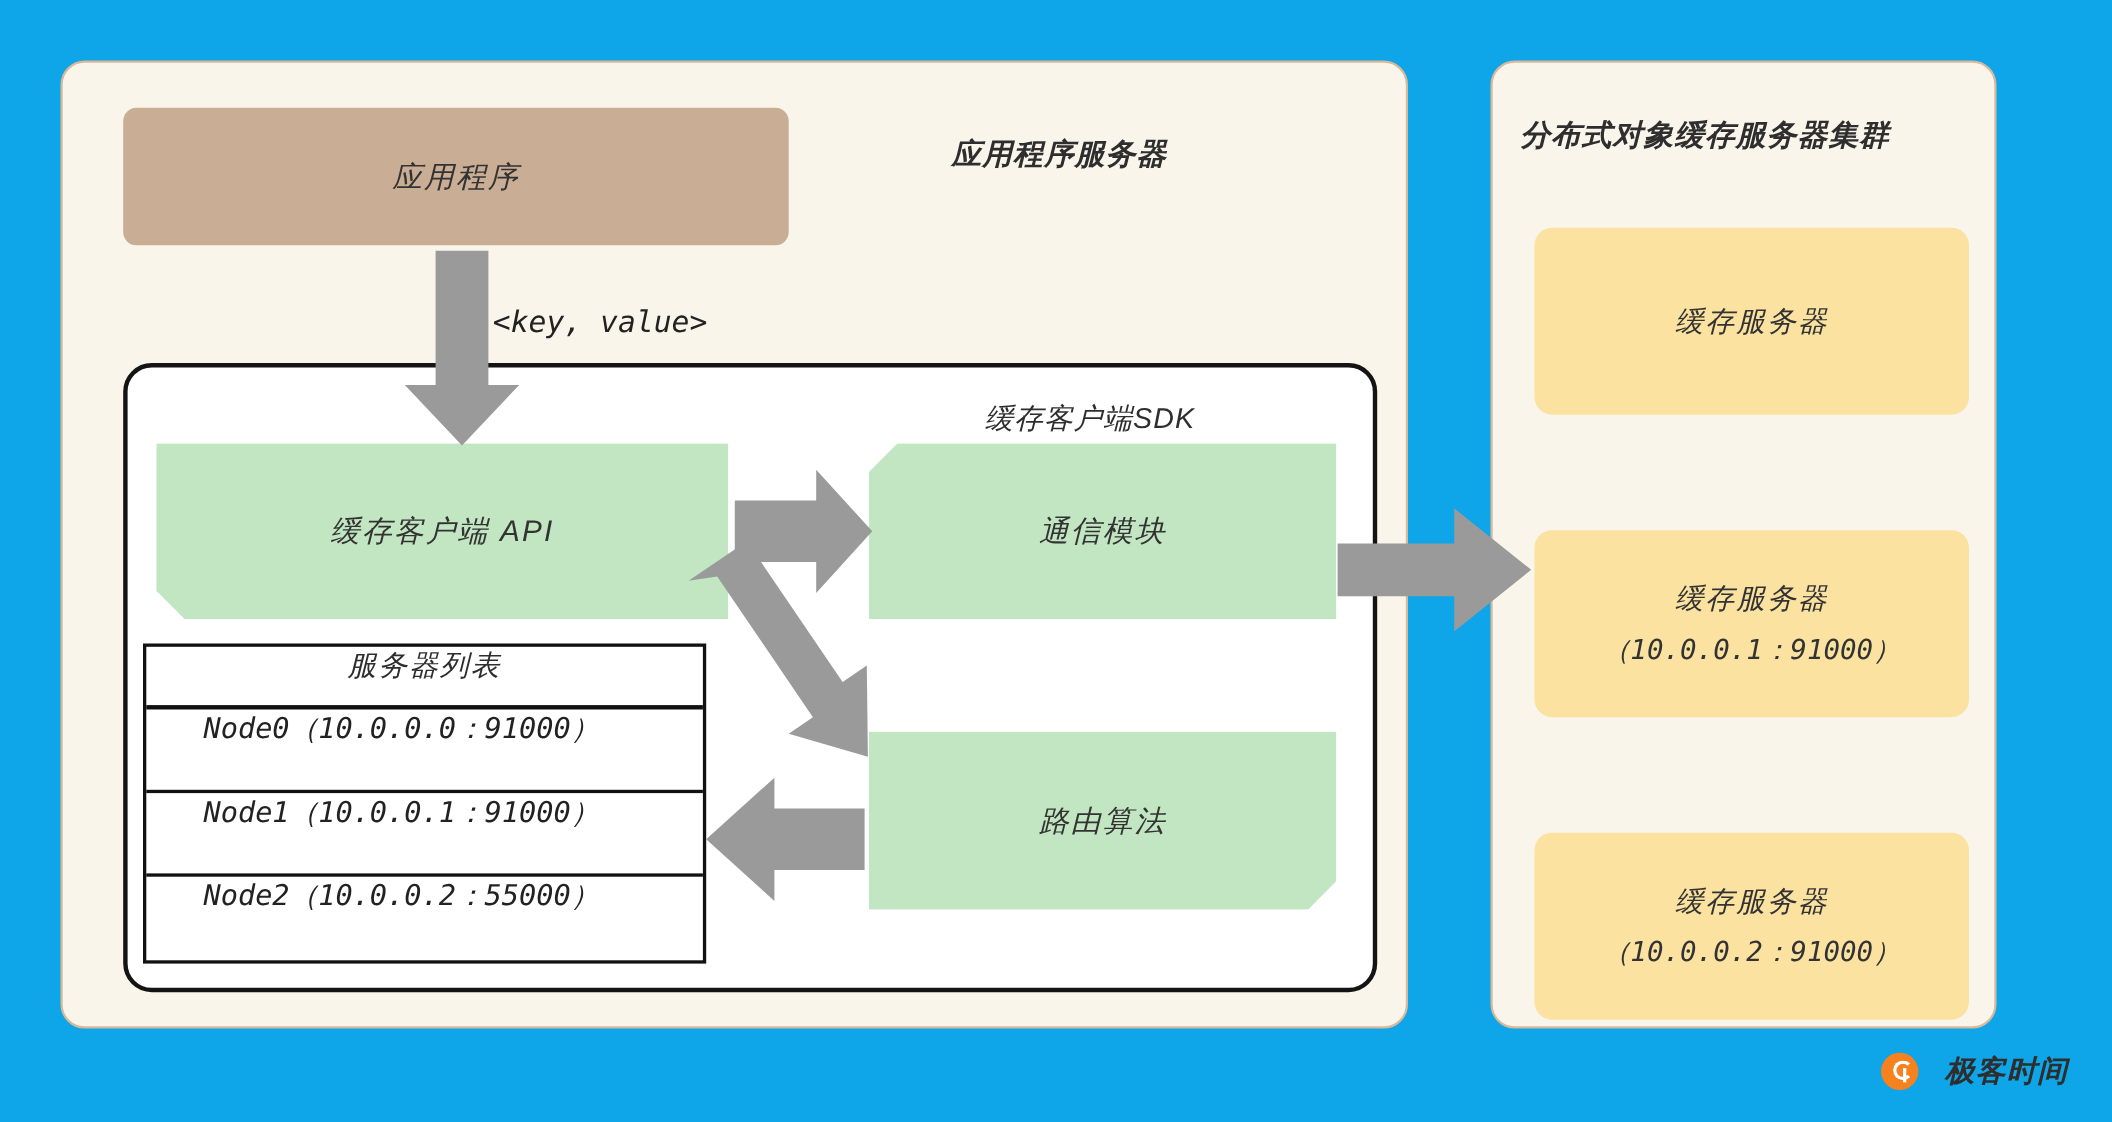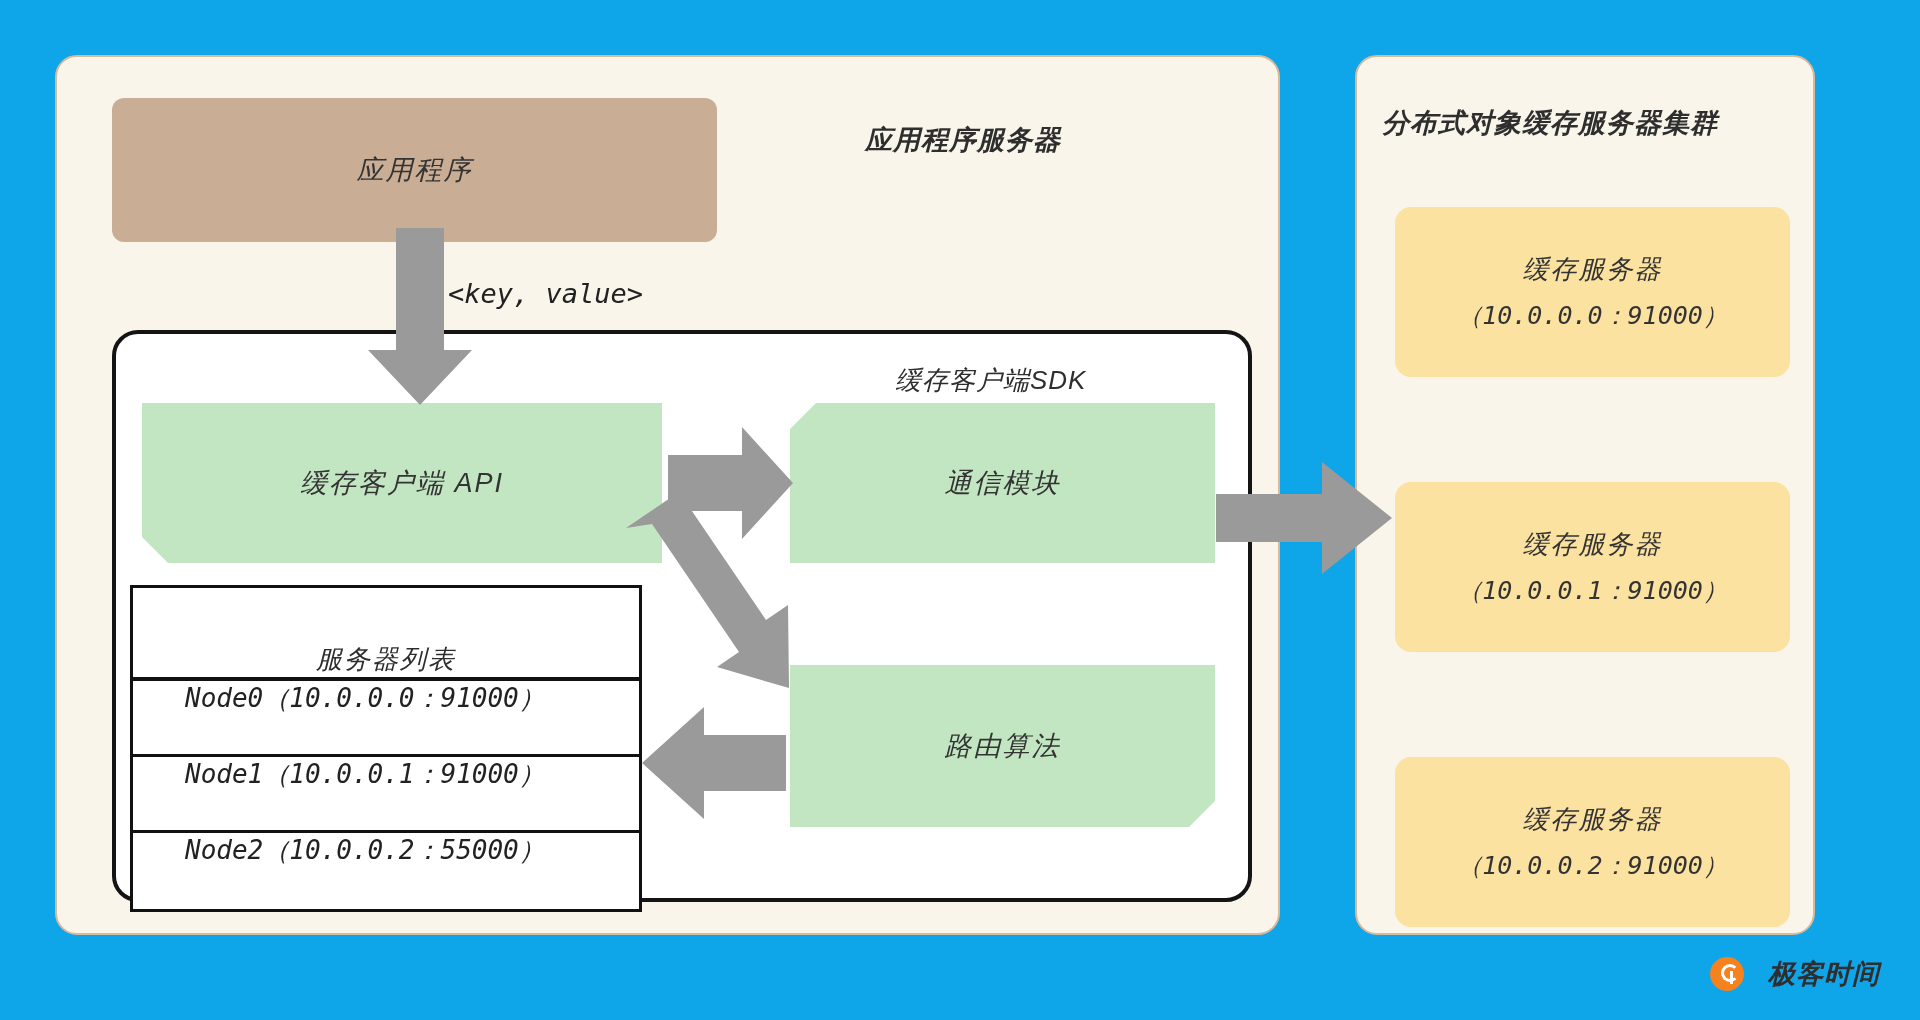--- a/index.html
+++ b/index.html
@@ -29,21 +29,21 @@
     letter-spacing: 1px;
     white-space: nowrap;
   }
   #app-server-title { left: 865px; top: 122px; }
   #cache-cluster-title { left: 1382px; top: 105px; }
 
   
   #app-program-box {
     position: absolute;
     left: 112px; top: 98px;
-    width: 605px; height: 144px;
+    width: 605px; height: 125px;
     background: #c9ad94;
     border-radius: 12px;
     display: flex; align-items: center; justify-content: center;
   }
   #app-program-label { font-size: 27px; color: #333333; letter-spacing: 2px; }
 
   
   #sdk-box {
     position: absolute;
     left: 112px; top: 330px;
@@ -85,23 +85,23 @@
 
   
   #server-list-table {
     position: absolute;
     left: 130px; top: 585px;
     width: 512px;
     border: 3px solid #111111;
     background: #ffffff;
   }
   .table-header {
-    height: 93px;
+    height: 57px;
     border-bottom: 4px solid #111111;
-    display: flex; align-items: flex-end; justify-content: center;
+    display: flex; align-items: flex-start; justify-content: center;
   }
   .table-header span { font-size: 26px; color: #2e2e2e; letter-spacing: 2px; }
   .table-row {
     height: 76px;
     border-bottom: 3px solid #111111;
     display: flex; align-items: flex-start;
     padding-left: 52px;
   }
   .table-row:last-child { border-bottom: none; }
   .table-row span {
@@ -216,21 +216,20 @@
       <span>Node2（10.0.0.2：55000）</span>
     </div>
   </div>
 
   <div class="panel" id="cache-cluster-panel"></div>
 
   <div class="panel-title" id="cache-cluster-title">分布式对象缓存服务器集群</div>
 
   <div class="cache-card" id="cache-card-0">
     <span class="card-name">缓存服务器</span>
-    <span class="card-addr">（10.0.0.0：91000）</span>
   </div>
 
   <div class="cache-card" id="cache-card-1">
     <span class="card-name">缓存服务器</span>
     <span class="card-addr">（10.0.0.1：91000）</span>
   </div>
 
   <div class="cache-card" id="cache-card-2">
     <span class="card-name">缓存服务器</span>
     <span class="card-addr">（10.0.0.2：91000）</span>

